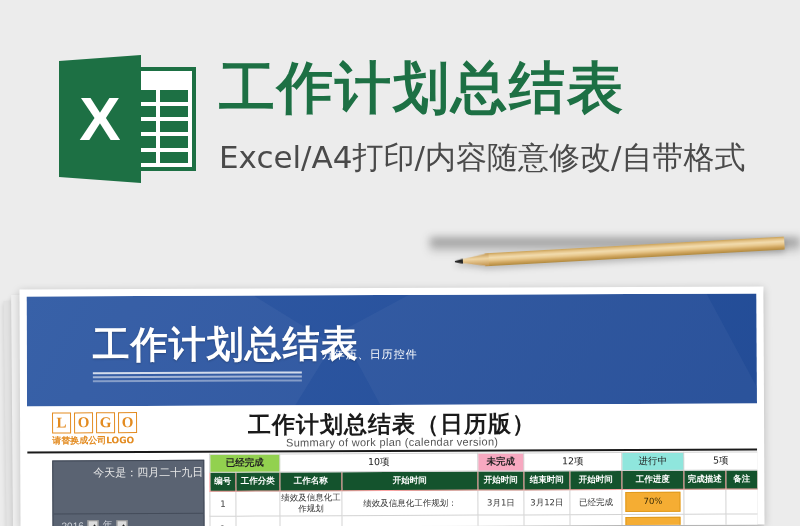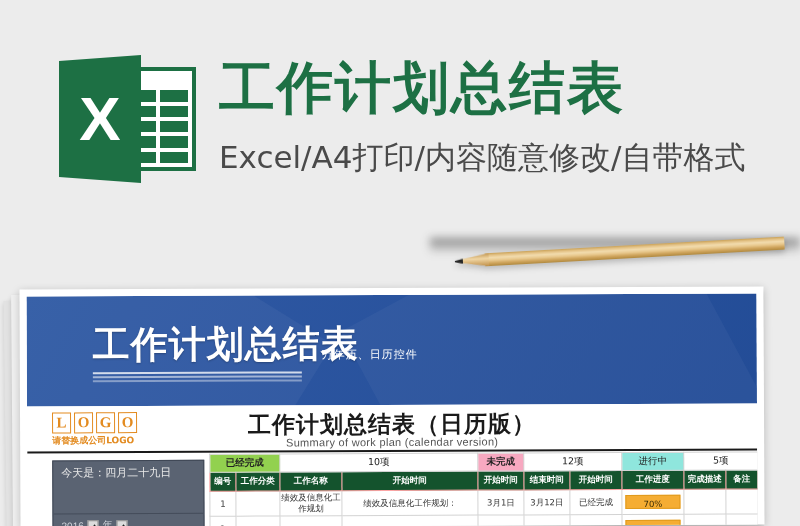--- a/index.html
+++ b/index.html
@@ -175,20 +175,21 @@
     background:#5a6372;border:1px solid #3e4654;box-sizing:border-box;
     overflow:hidden;
   }
   .clock-time{
     margin:4px 0 0 8px;color:#ffffff;font-size:25px;letter-spacing:2px;
     font-family:"Liberation Serif","DejaVu Serif",serif;
   }
   .clock-date{
     margin:4px 0 0 8px;color:#e8e8e8;font-size:11px;
     font-family:"DejaVu Sans","Liberation Sans",sans-serif;
+    text-align:right;
   }
   .clock-sep{
     position:absolute;left:0;top:52px;width:152px;height:1px;background:#444c5a;
   }
   .spin-row{
     position:absolute;left:8px;top:57px;display:flex;align-items:center;gap:4px;
   }
   .spin-val{color:#cfd3da;font-size:10px;font-family:"Liberation Sans",sans-serif;}
   .spin-btn{
     width:11px;height:11px;background:#dcdcdc;border:1px solid #8a8a8a;
@@ -216,21 +217,21 @@
 
   .hdr-row td{
     height:18px;background:#14532d;color:#ffffff;font-size:8.5px;font-weight:bold;
     border:1px solid #fca5a5;
   }
   .data-row td{height:24px;font-size:8.5px;color:#333;background:#fff;line-height:1.25;}
   .cell-done{background:#92d14f;color:#333;font-size:8px;}
   .cell-undone{background:#f7a8c0;color:#333;font-size:8px;}
   .bar-cell{padding:0 3px;}
   .bar{
-    background:#f5ad33;color:#3a2c06;font-size:8.5px;height:14px;line-height:16px;
+    background:#f5ad33;color:#3a2c06;font-size:8.5px;height:20px;line-height:16px;
     border:1px solid #e09a1d;box-sizing:border-box;
   }
 
   
   .page-gutter{
     position:absolute;left:764px;top:288px;width:36px;height:238px;background:#ececec;
   }
   .top-shadow{
     position:absolute;left:430px;top:238px;width:370px;height:16px;
     background:linear-gradient(to bottom, rgba(40,40,40,0.55), rgba(236,236,236,0));

